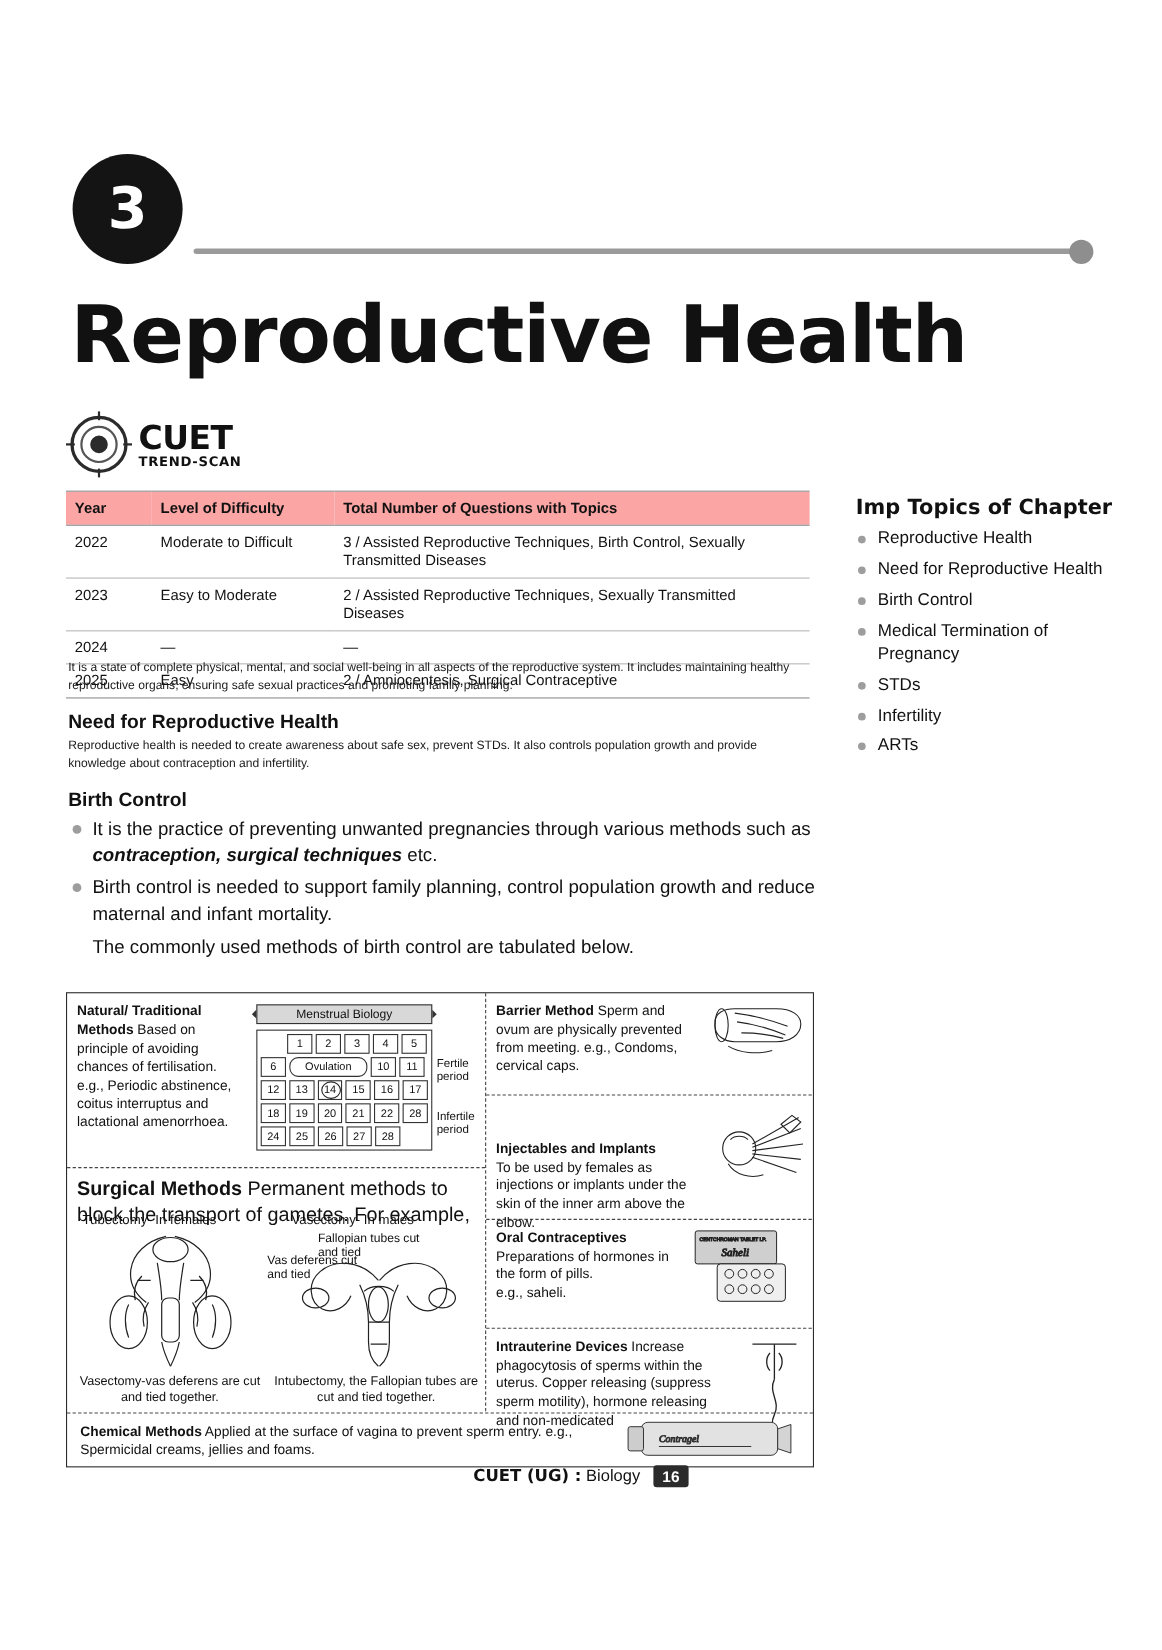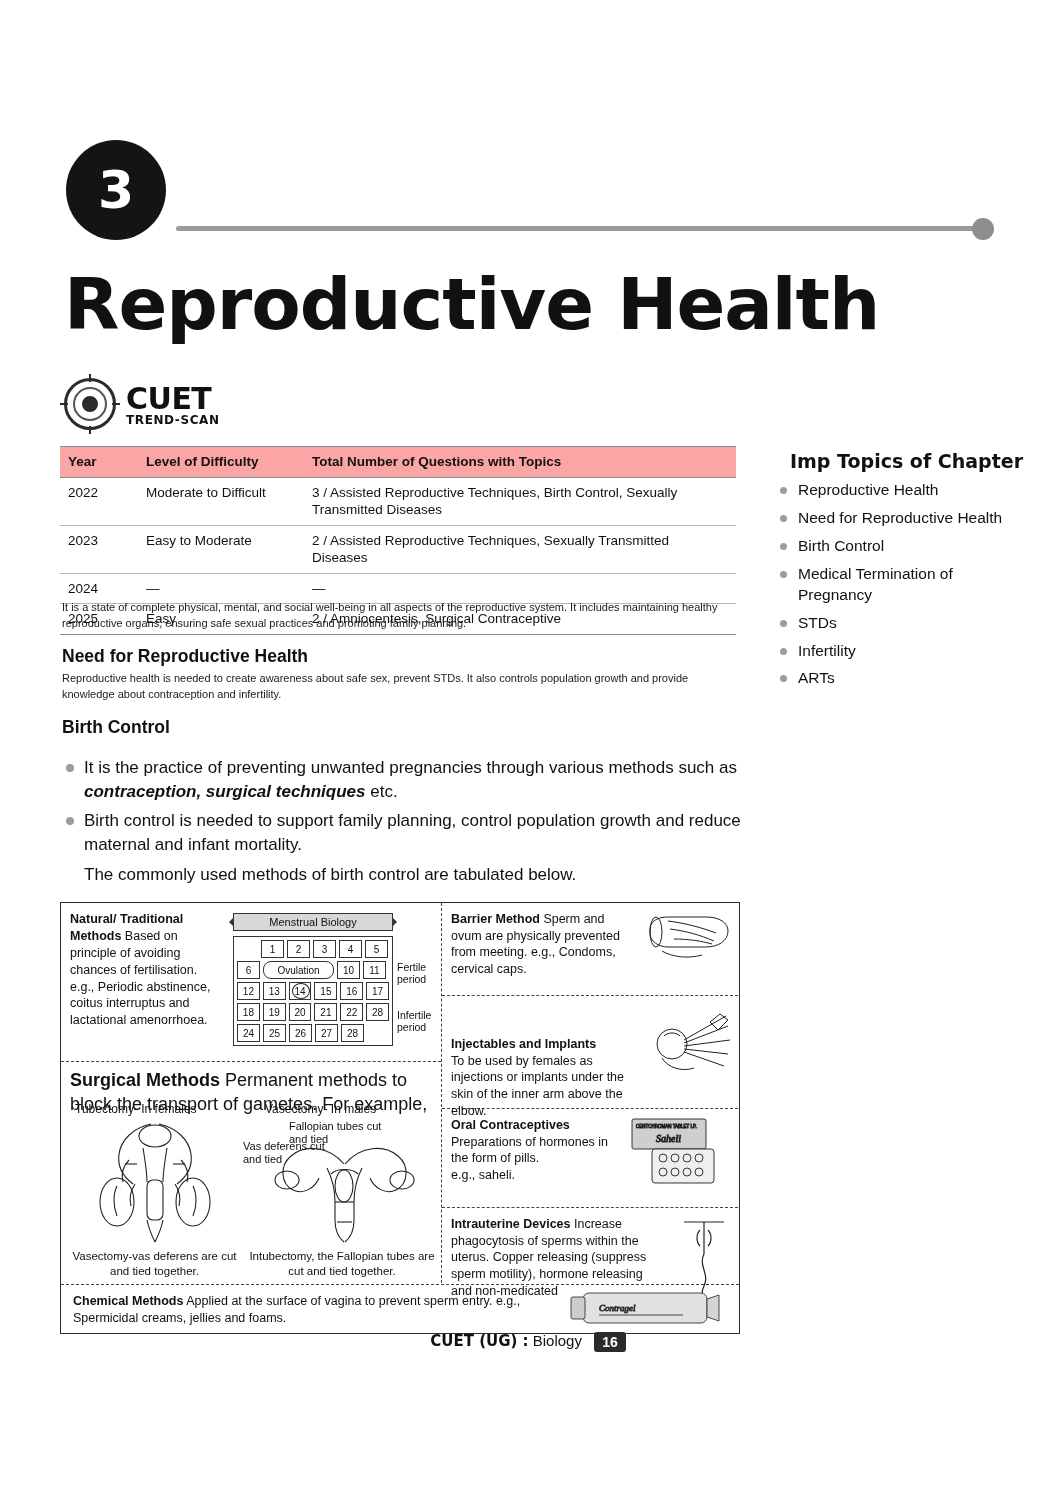--- a/index.html
+++ b/index.html
@@ -58,32 +58,32 @@
   .trend thead th { background:#fca5a5; font-weight:bold; font-size:13.5px; border-top:1px solid #8d8d8d; border-bottom:1px solid #8d8d8d;}
   .trend tbody td { border-bottom:1px solid #b7b7b7; }
   .trend tbody tr:last-child td { border-bottom:1px solid #8d8d8d; }
   .c-year { width:62px; }
   .c-diff { width:150px; }
 
   
   .body-col { position:absolute; left:62px; top:600px; width:680px; }
   .para { font-size:11px; line-height:1.45; margin:0 0 6px 0; color:#1a1a1a; }
   .subhead { font-size:17.5px; font-weight:bold; margin:14px 0 4px 0; }
-  ul.bul { list-style:none; margin:18px 0 0 0; padding:0; }
+  ul.bul { list-style:none; margin:4px 0 0 0; padding:0; }
   ul.bul li { position:relative; padding-left:22px; font-size:17px; line-height:1.42; margin-bottom:5px; }
   ul.bul li:before {
     content:""; position:absolute; left:4px; top:8px;
     width:8px; height:8px; background:#9d9d9d; border-radius:50%;
   }
   .indent-note { font-size:17px; line-height:1.45; margin:6px 0 0 22px; }
   em.it { font-style:italic; font-weight:bold; }
 
   
   .imp { position:absolute; left:778px; top:450px; width:250px; }
-  .imp h3 { font-size:19px; font-weight:bold; margin:0 0 8px 12px; font-family:"DejaVu Sans", sans-serif; }
+  .imp h3 { font-size:19px; font-weight:bold; margin:0 0 8px 0; font-family:"DejaVu Sans", sans-serif; }
   .imp ul { list-style:none; margin:0; padding:0; }
   .imp li { position:relative; padding-left:20px; font-size:15.5px; line-height:1.35; margin-bottom:7px; }
   .imp li:before {
     content:""; position:absolute; left:2px; top:7px;
     width:7px; height:7px; background:#9d9d9d; border-radius:50%;
   }
 
   
   .methods {
     position:absolute; left:60px; top:902px; width:678px; height:430px;

